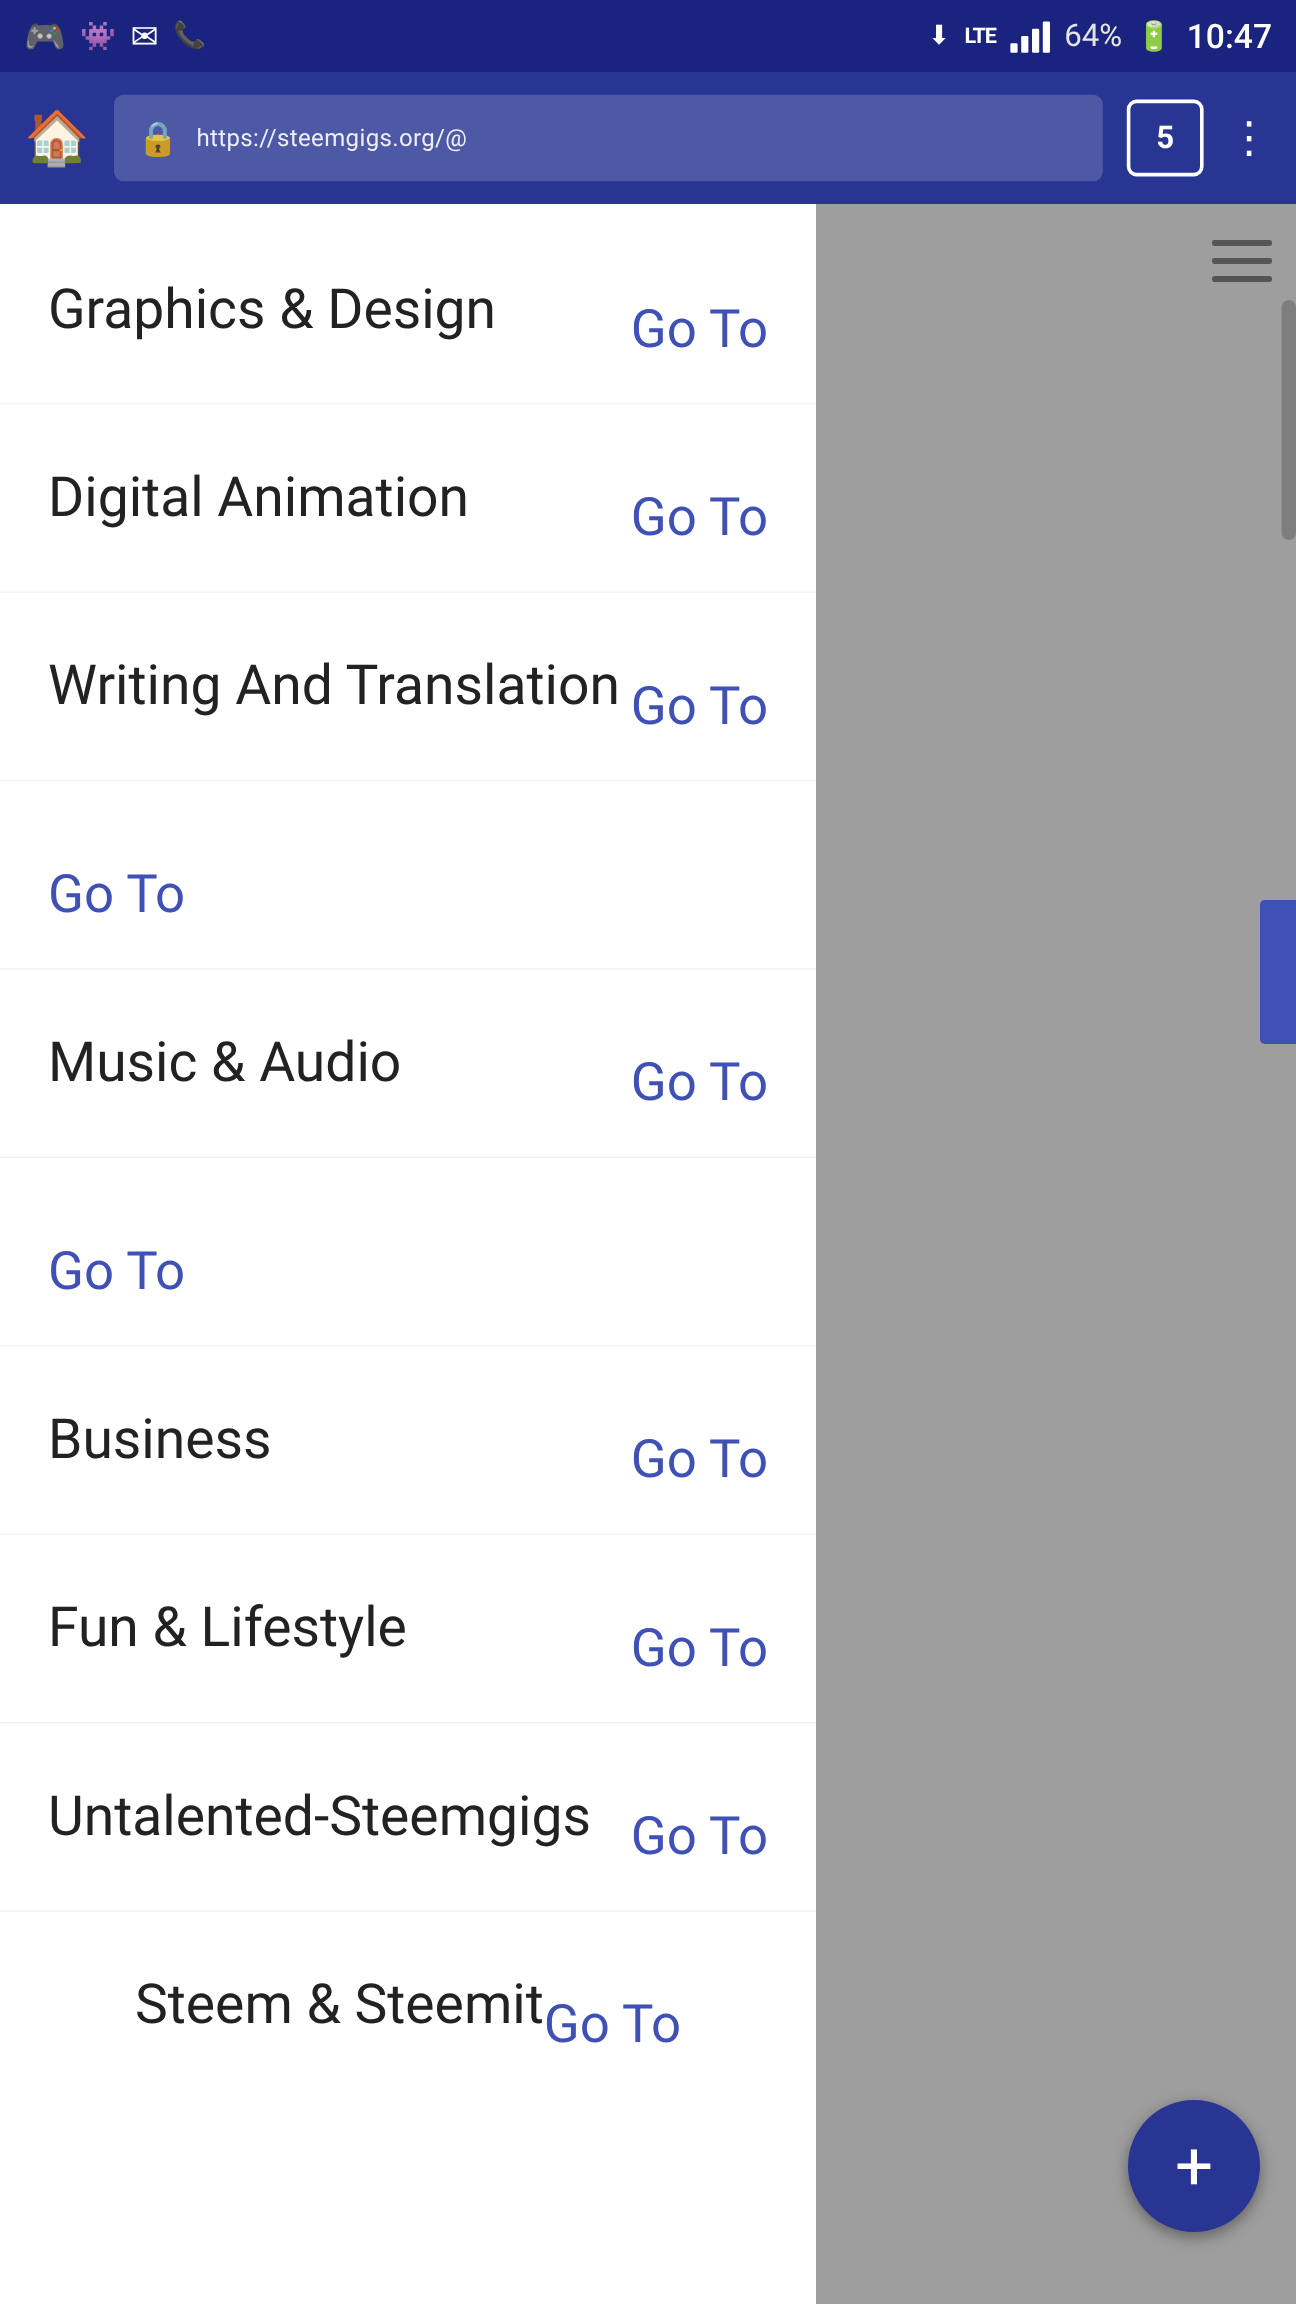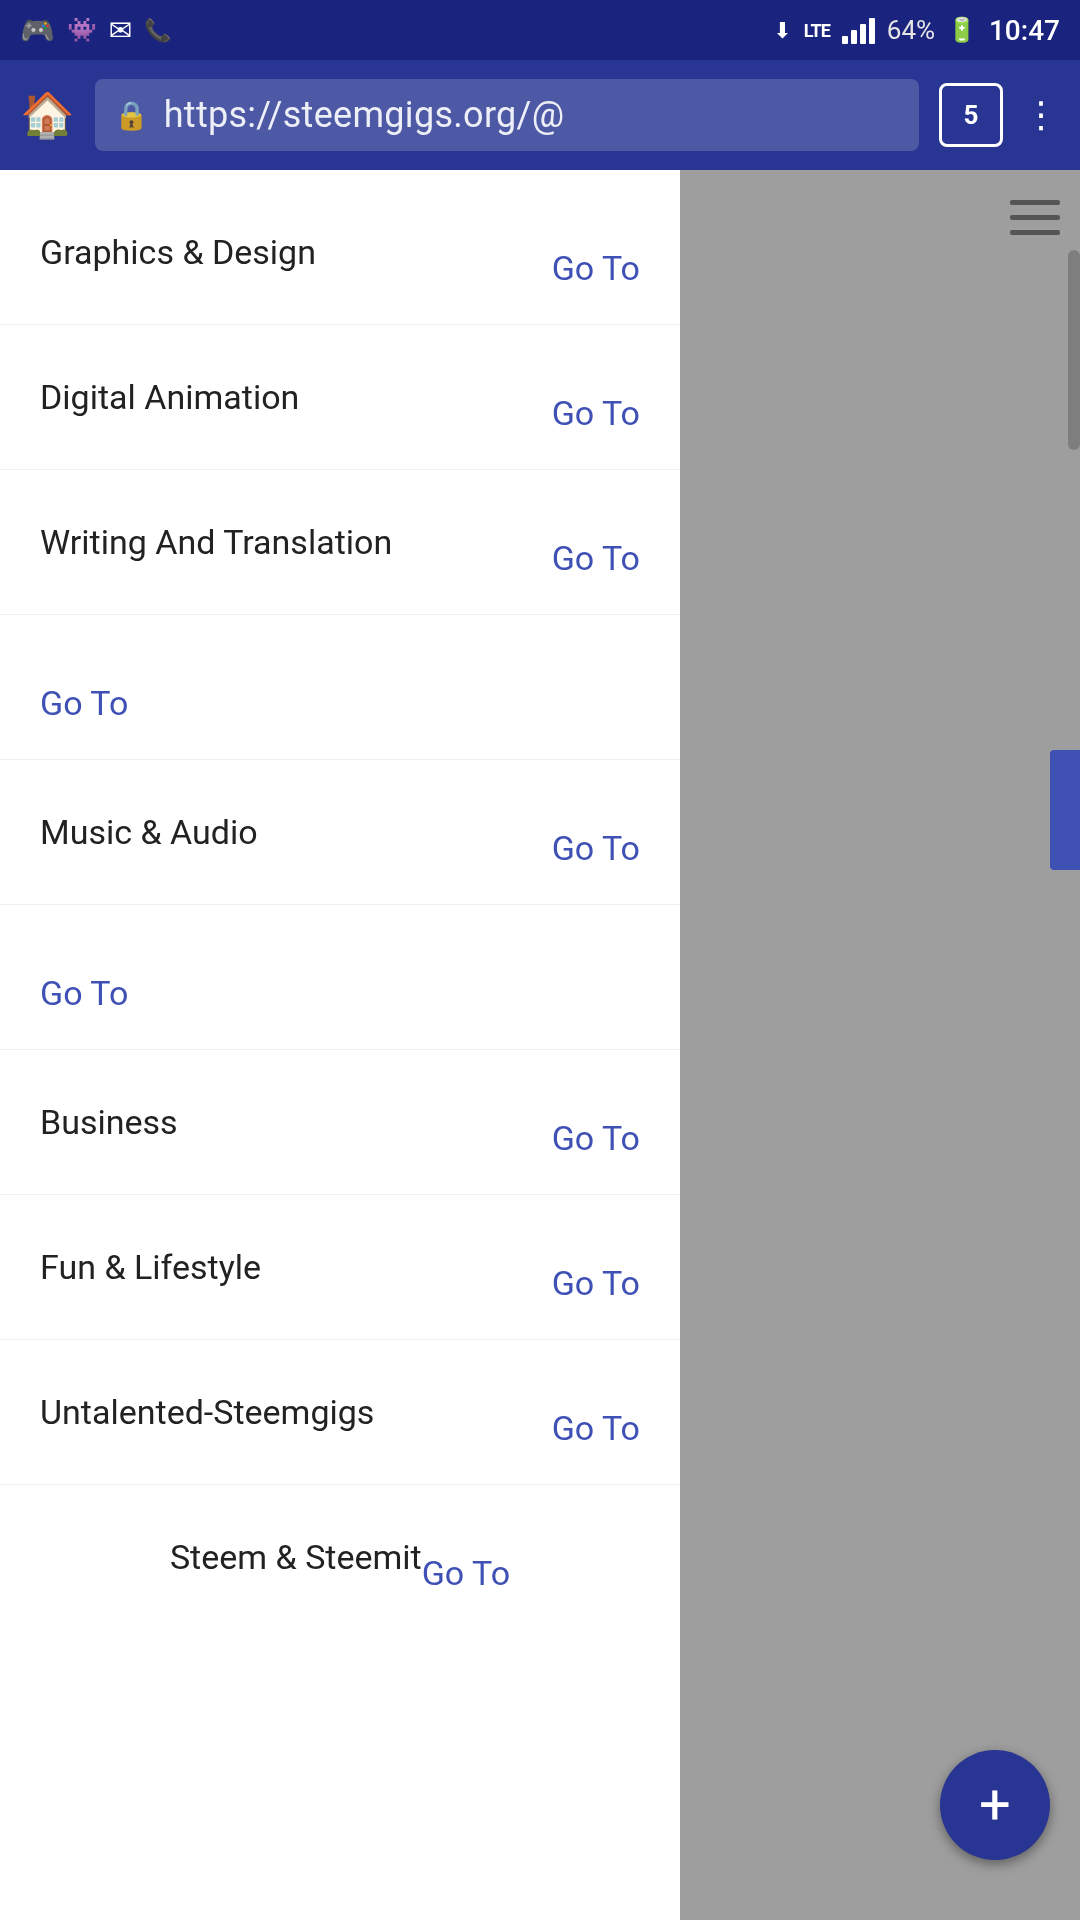--- a/index.html
+++ b/index.html
@@ -87,21 +87,21 @@
       gap: 14px;
     }
 
     .lock-icon {
       color: rgba(255,255,255,0.85);
       font-size: 28px;
     }
 
     .url-text {
       color: rgba(255,255,255,0.9);
-      font-size: 36px;
+      font-size: 20px;
       letter-spacing: 0.3px;
     }
 
     .tab-btn {
       width: 64px;
       height: 64px;
       border: 3px solid white;
       border-radius: 8px;
       display: flex;
       align-items: center;
@@ -216,27 +216,27 @@
       border-bottom: 1px solid #f0f0f0;
       cursor: pointer;
     }
 
     .menu-item:last-child {
       border-bottom: none;
       justify-content: center;
     }
 
     .menu-label {
-      font-size: 34px;
+      font-size: 46px;
       color: #222;
       font-weight: 400;
     }
 
     .menu-goto {
-      font-size: 34px;
+      font-size: 44px;
       color: #3f51b5;
       font-weight: 400;
       margin-top: 32px;
     }
 
     .signal-bars {
       display: flex;
       align-items: flex-end;
       gap: 3px;
       height: 28px;

